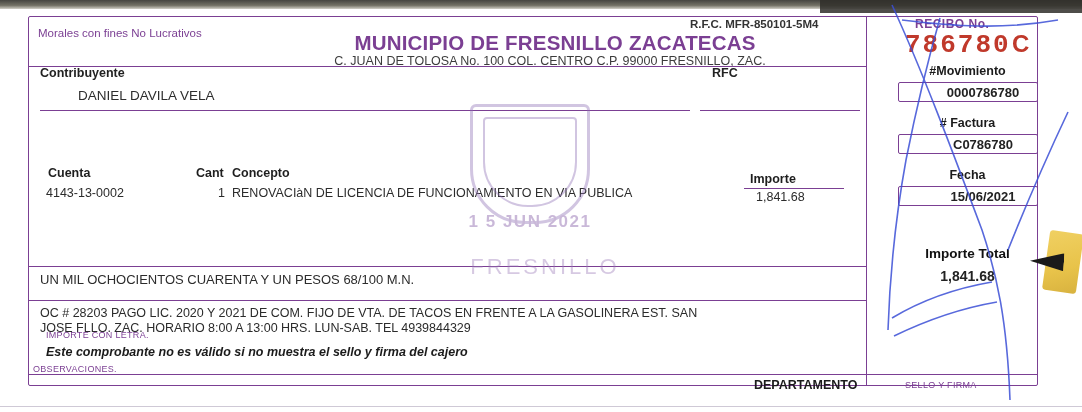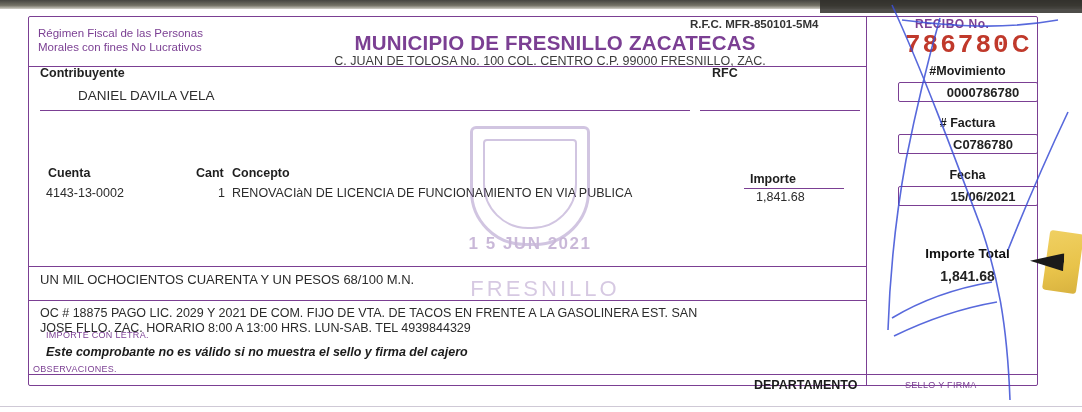--- a/index.html
+++ b/index.html
@@ -149,21 +149,21 @@
     position: absolute;
     font-size: 12.5px; font-weight: bold; color: #1b1b1b; margin-left: 32px;
   }
   .footer-small {
     position: absolute;
     font-size: 9px; color: #7b3f93; letter-spacing: .3px;
   }
   
   .seal {
     position: absolute;
-    left: 430px; top: 126px;
+    left: 430px; top: 104px;
     width: 200px; height: 190px;
     opacity: .40;
     pointer-events: none;
   }
   .seal-shield {
     position: absolute; left: 40px; top: 0;
     width: 120px; height: 120px;
     border: 3px solid #8e6fb5;
     border-radius: 6px 6px 55px 55px;
   }
@@ -215,21 +215,20 @@
 <div class="page">
 
   <div class="top-band"></div>
   <div class="top-band2"></div>
 
   <div class="receipt"></div>
 
   <div class="vline" style="left:866px;"></div>
 
   <div class="regimen">
-    <div>Régimen Fiscal de las Personas</div>
     <div>Morales con fines No Lucrativos</div>
   </div>
 
   <div class="muni-title">MUNICIPIO DE FRESNILLO ZACATECAS</div>
   <div class="muni-addr">C. JUAN DE TOLOSA No. 100   COL. CENTRO   C.P. 99000     FRESNILLO, ZAC.</div>
   <div class="rfc-top">R.F.C. MFR-850101-5M4</div>
   <div class="recibo-no">RECIBO No.</div>
   <div class="recibo-num">786780</div>
   <div class="recibo-letter">C</div>
 
@@ -255,21 +254,21 @@
   <div class="tbl-cell" style="left:232px; top:186px;">RENOVACIàN DE LICENCIA DE FUNCIONAMIENTO EN VIA PUBLICA</div>
   <div class="tbl-cell" style="left:756px; top:190px;">1,841.68</div>
 
   <div class="hline" style="left:28px; top:266px; width:838px;"></div>
 
   <div class="val" style="left:40px; top:272px;">UN MIL OCHOCIENTOS CUARENTA Y UN PESOS 68/100 M.N.</div>
 
   <div class="hline" style="left:28px; top:300px; width:838px;"></div>
 
   <div class="note" style="left:40px; top:306px; width:810px;">
-    <div>OC # 18875 PAGO LIC. 2029 Y 2021 DE COM. FIJO DE VTA. DE TACOS EN FRENTE A LA GASOLINERA EST. SAN</div>
+    <div>OC # 28203 PAGO LIC. 2020 Y 2021 DE COM. FIJO DE VTA. DE TACOS EN FRENTE A LA GASOLINERA EST. SAN</div>
     <div>JOSE FLLO. ZAC. HORARIO 8:00 A 13:00 HRS. LUN-SAB. TEL 4939844329</div>
   </div>
 
   <div class="footer-small" style="left:46px; top:330px;">IMPORTE CON LETRA.</div>
 
   <div class="note-ital" style="left:46px; top:345px;">Este comprobante no es válido si no muestra el sello y firma del cajero</div>
 
   <div class="footer-small" style="left:33px; top:364px;">OBSERVACIONES.</div>
 
   <div class="hline" style="left:28px; top:374px; width:838px;"></div>

